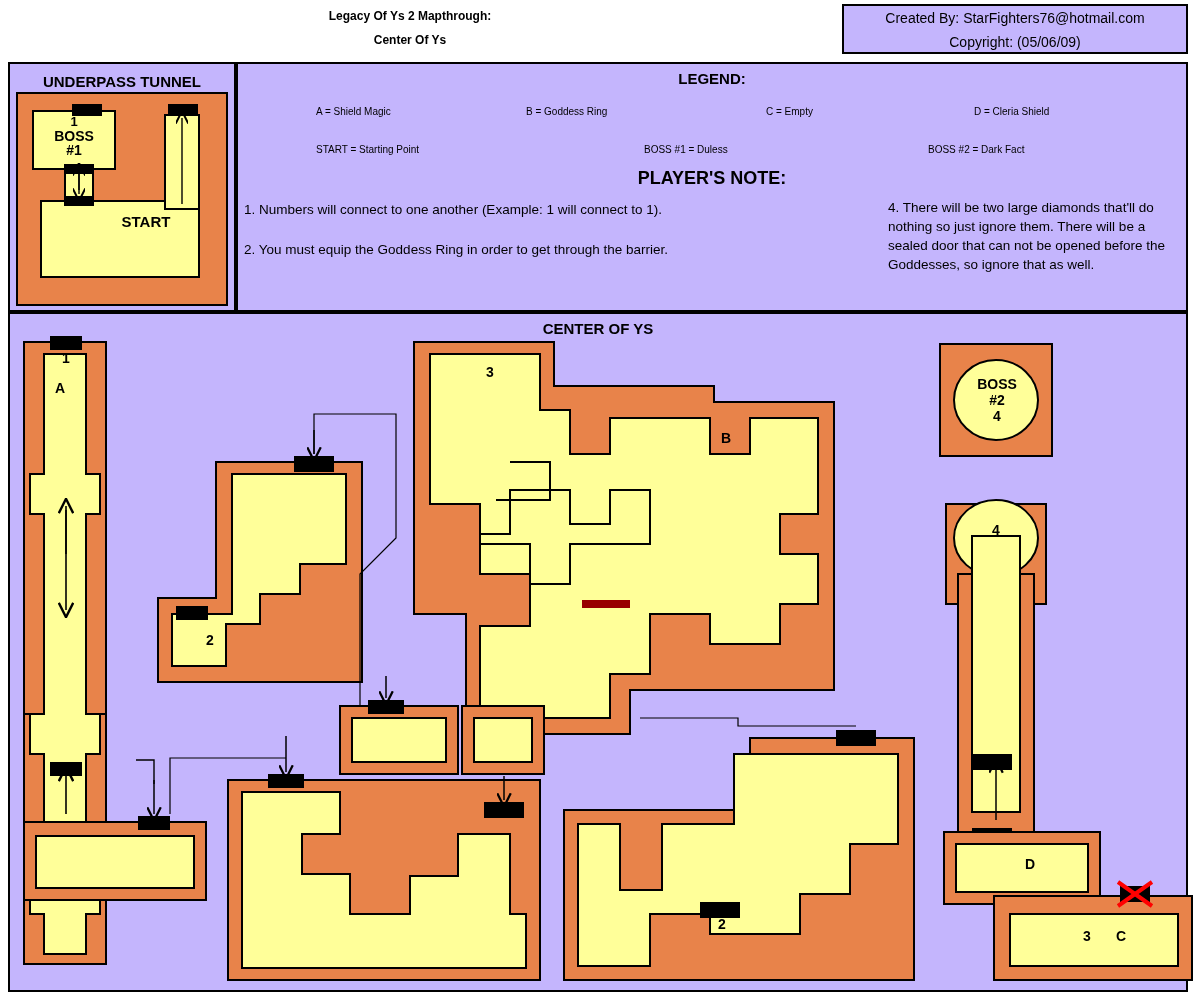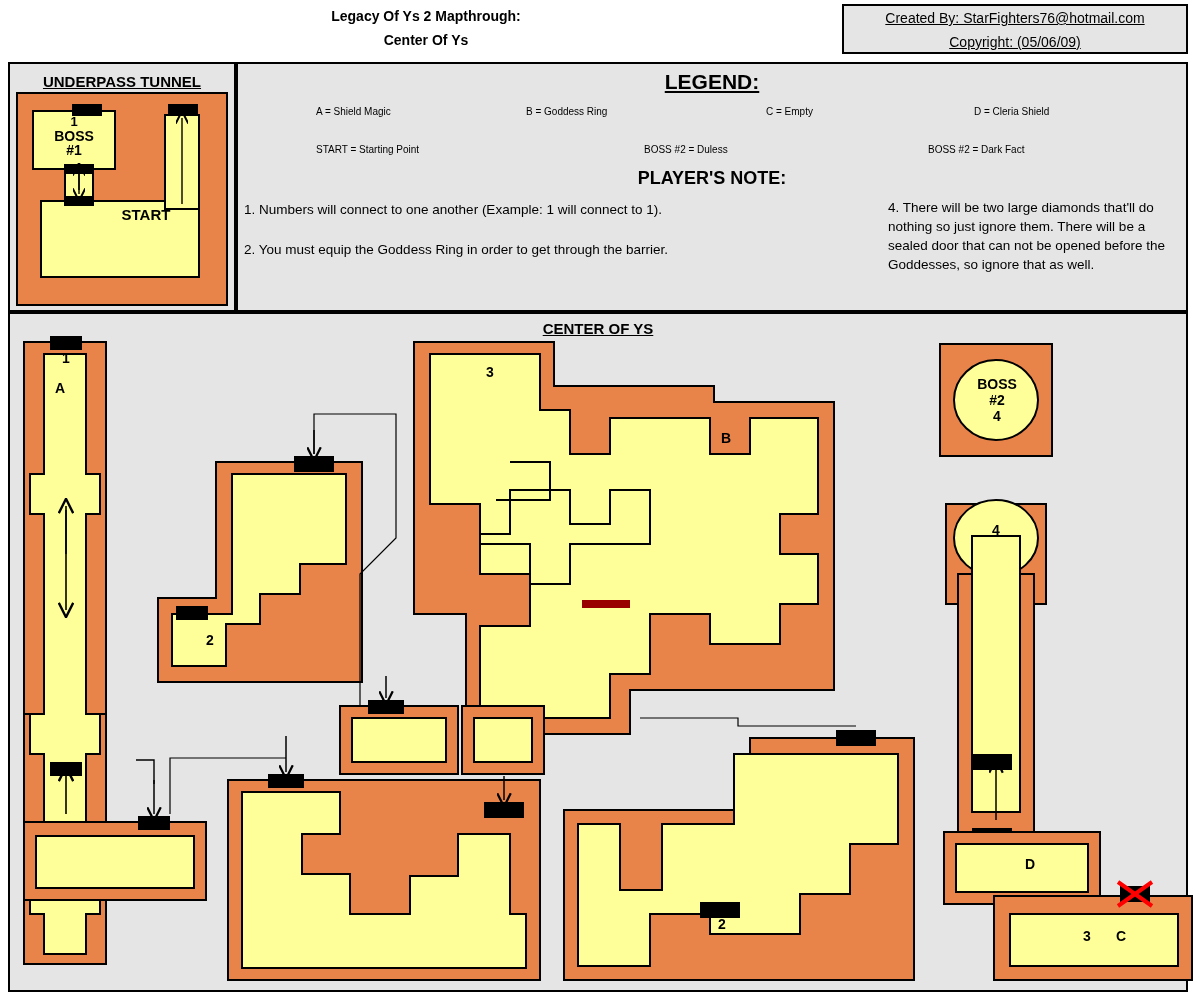--- a/index.html
+++ b/index.html
@@ -14,33 +14,32 @@
     position: relative;
     width: 1196px;
     height: 996px;
     background: #ffffff;
     overflow: hidden;
   }
   .box {
     position: absolute;
     border: 2px solid #000000;
     box-sizing: border-box;
-    background: #e5e5e5;
-    text-decoration: underline;
+    background: #c4b5fd;
   }
 
   
   #title-box {
     left: 8px; top: 2px; width: 1180px; height: 54px;
     border: none;
   }
   #title-text {
-    font-size: 14px; font-weight: bold; line-height: 24px;
+    font-size: 12px; font-weight: bold; line-height: 24px;
     text-align: center; padding-top: 4px;
-    width: 820px; margin-left: 16px;
+    width: 820px; margin-left: 0;
   }
   #credits-box {
     left: 842px; top: 4px; width: 346px; height: 50px;
   }
   #credits-box div {
     text-align: center; font-size: 14px; line-height: 24px;
   }
 
   
   #tunnel-box {
@@ -56,21 +55,21 @@
     box-sizing: border-box;
   }
   .room { position: absolute; background: #ffff99; border: 2px solid #000; box-sizing: border-box; }
   .door { position: absolute; background: #000000; }
 
   
   #legend-box {
     left: 236px; top: 62px; width: 952px; height: 250px;
   }
   #legend-title {
-    text-align: center; font-size: 21px; font-weight: bold; padding-top: 6px;
+    text-align: center; font-size: 15px; font-weight: bold; padding-top: 6px;
   }
   .legend-row { position: absolute; font-size: 10px; }
   #notes-title {
     position: absolute; left: 0; right: 0; top: 104px;
     text-align: center; font-size: 18px; font-weight: bold;
   }
   .note { position: absolute; font-size: 13.5px; line-height: 19px; }
 
   
   #main-box {
@@ -119,21 +118,21 @@
       <div class="room" style="left:146px; top:20px; width:36px; height:96px;"></div>
 
       <div class="door" style="left:54px; top:10px; width:30px; height:12px;"></div>
       <div class="door" style="left:150px; top:10px; width:30px; height:12px;"></div>
       <div class="door" style="left:46px; top:70px; width:30px; height:10px;"></div>
       <div class="door" style="left:46px; top:102px; width:30px; height:10px;"></div>
 
       <div class="maplabel" style="left:14px; top:20px; width:84px; font-size:13px;">1</div>
       <div class="maplabel" style="left:14px; top:34px; width:84px; font-size:14px;">BOSS</div>
       <div class="maplabel" style="left:14px; top:48px; width:84px; font-size:14px;">#1</div>
-      <div class="maplabel" style="left:80px; top:112px; width:96px; font-size:15px;">START</div>
+      <div class="maplabel" style="left:80px; top:119px; width:96px; font-size:15px;">START</div>
 
       <svg width="212" height="214">
         <defs>
           <marker id="arrHead" markerWidth="9" markerHeight="9" refX="4" refY="4.5" orient="auto">
             <path d="M0,0 L9,4.5 L0,9" fill="none" stroke="#000" stroke-width="1.4"></path>
           </marker>
         </defs>
         <line x1="61" y1="96" x2="61" y2="76" stroke="#000" stroke-width="1.4" marker-end="url(#arrHead)"></line>
         <line x1="61" y1="80" x2="61" y2="100" stroke="#000" stroke-width="1.4" marker-end="url(#arrHead)"></line>
         <line x1="164" y1="110" x2="164" y2="24" stroke="#000" stroke-width="1.4" marker-end="url(#arrHead)"></line>
@@ -142,21 +141,21 @@
   </div>
 
   <div class="box" id="legend-box">
     <div id="legend-title">LEGEND:</div>
 
     <div class="legend-row" style="left:78px; top:42px;">A = Shield Magic</div>
     <div class="legend-row" style="left:288px; top:42px;">B = Goddess Ring</div>
     <div class="legend-row" style="left:528px; top:42px;">C = Empty</div>
     <div class="legend-row" style="left:736px; top:42px;">D = Cleria Shield</div>
     <div class="legend-row" style="left:78px; top:80px;">START = Starting Point</div>
-    <div class="legend-row" style="left:406px; top:80px;">BOSS #2 = Duless</div>
+    <div class="legend-row" style="left:406px; top:80px;">BOSS #1 = Duless</div>
     <div class="legend-row" style="left:690px; top:80px;">BOSS #2 = Dark Fact</div>
 
     <div id="notes-title">PLAYER'S NOTE:</div>
 
     <div class="note" style="left:6px; top:136px; width:628px;">1. Numbers will connect to one another (Example: 1 will connect to 1).</div>
     <div class="note" style="left:6px; top:176px; width:628px;">2. You must equip the Goddess Ring in order to get through the barrier.</div>
     <div class="note" style="left:650px; top:134px; width:294px;">4. There will be two large diamonds that'll do nothing so just ignore them. There will be a sealed door that can not be opened before the Goddesses, so ignore that as well.</div>
   </div>
 
   <div class="box" id="main-box">

